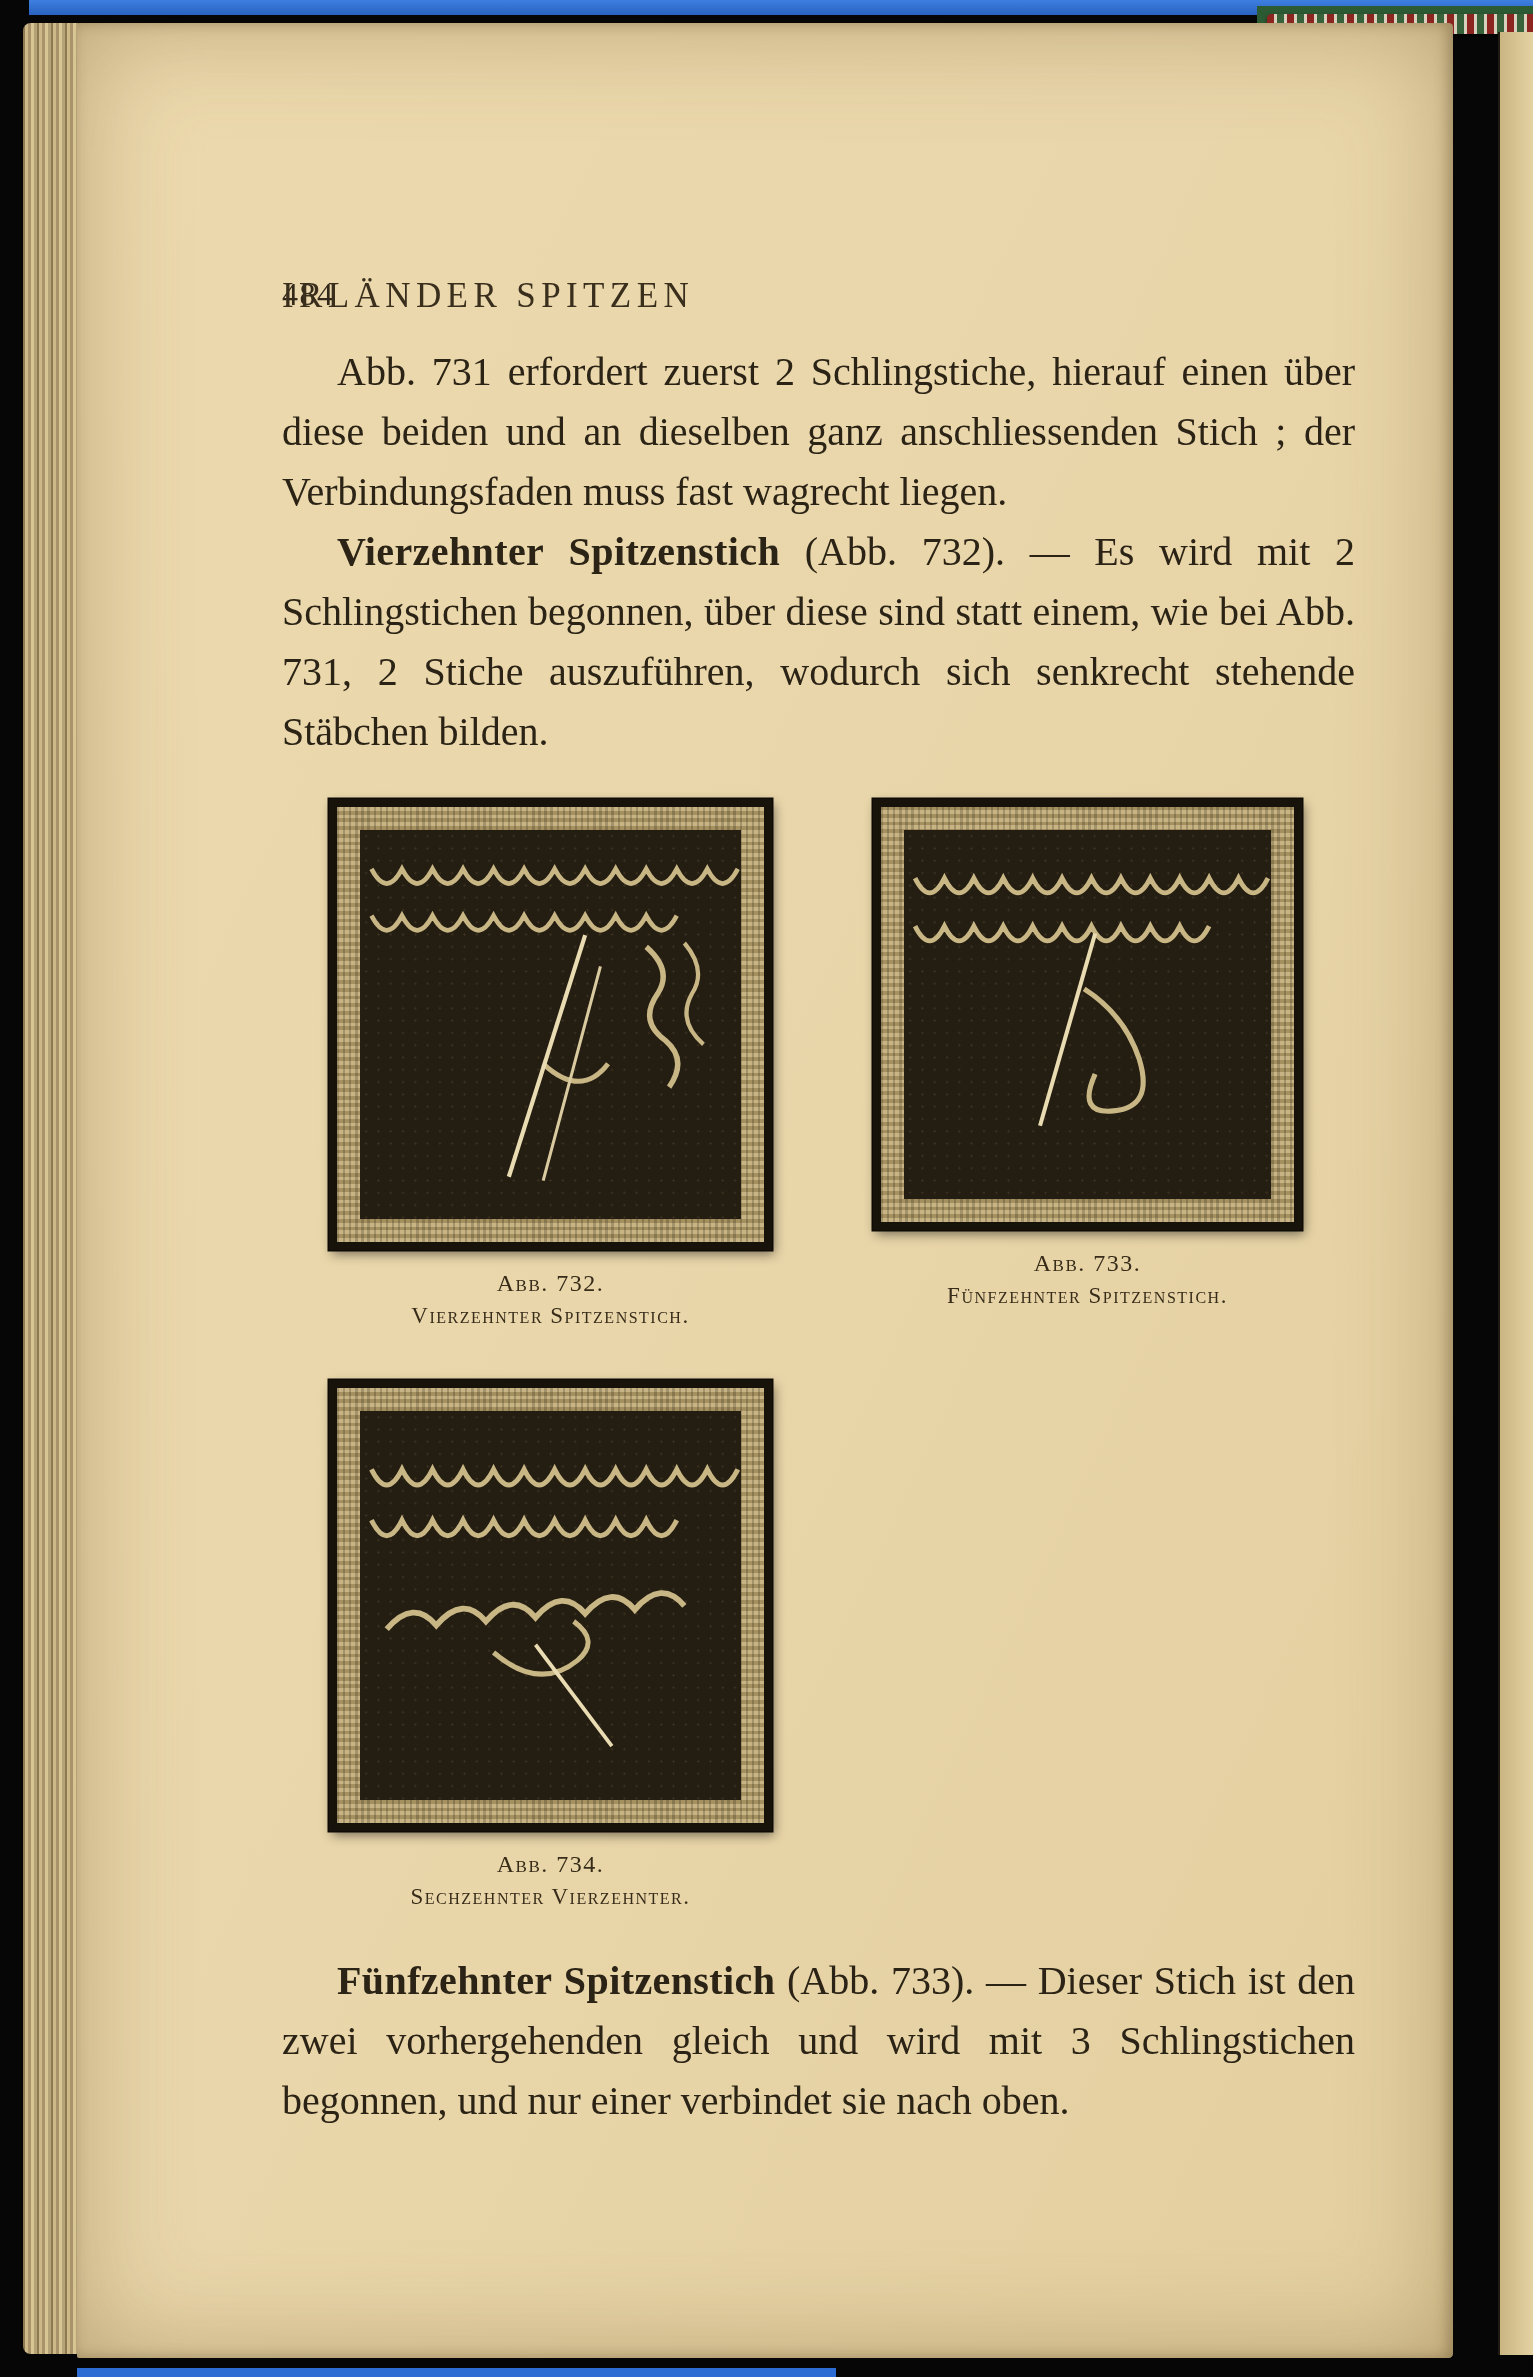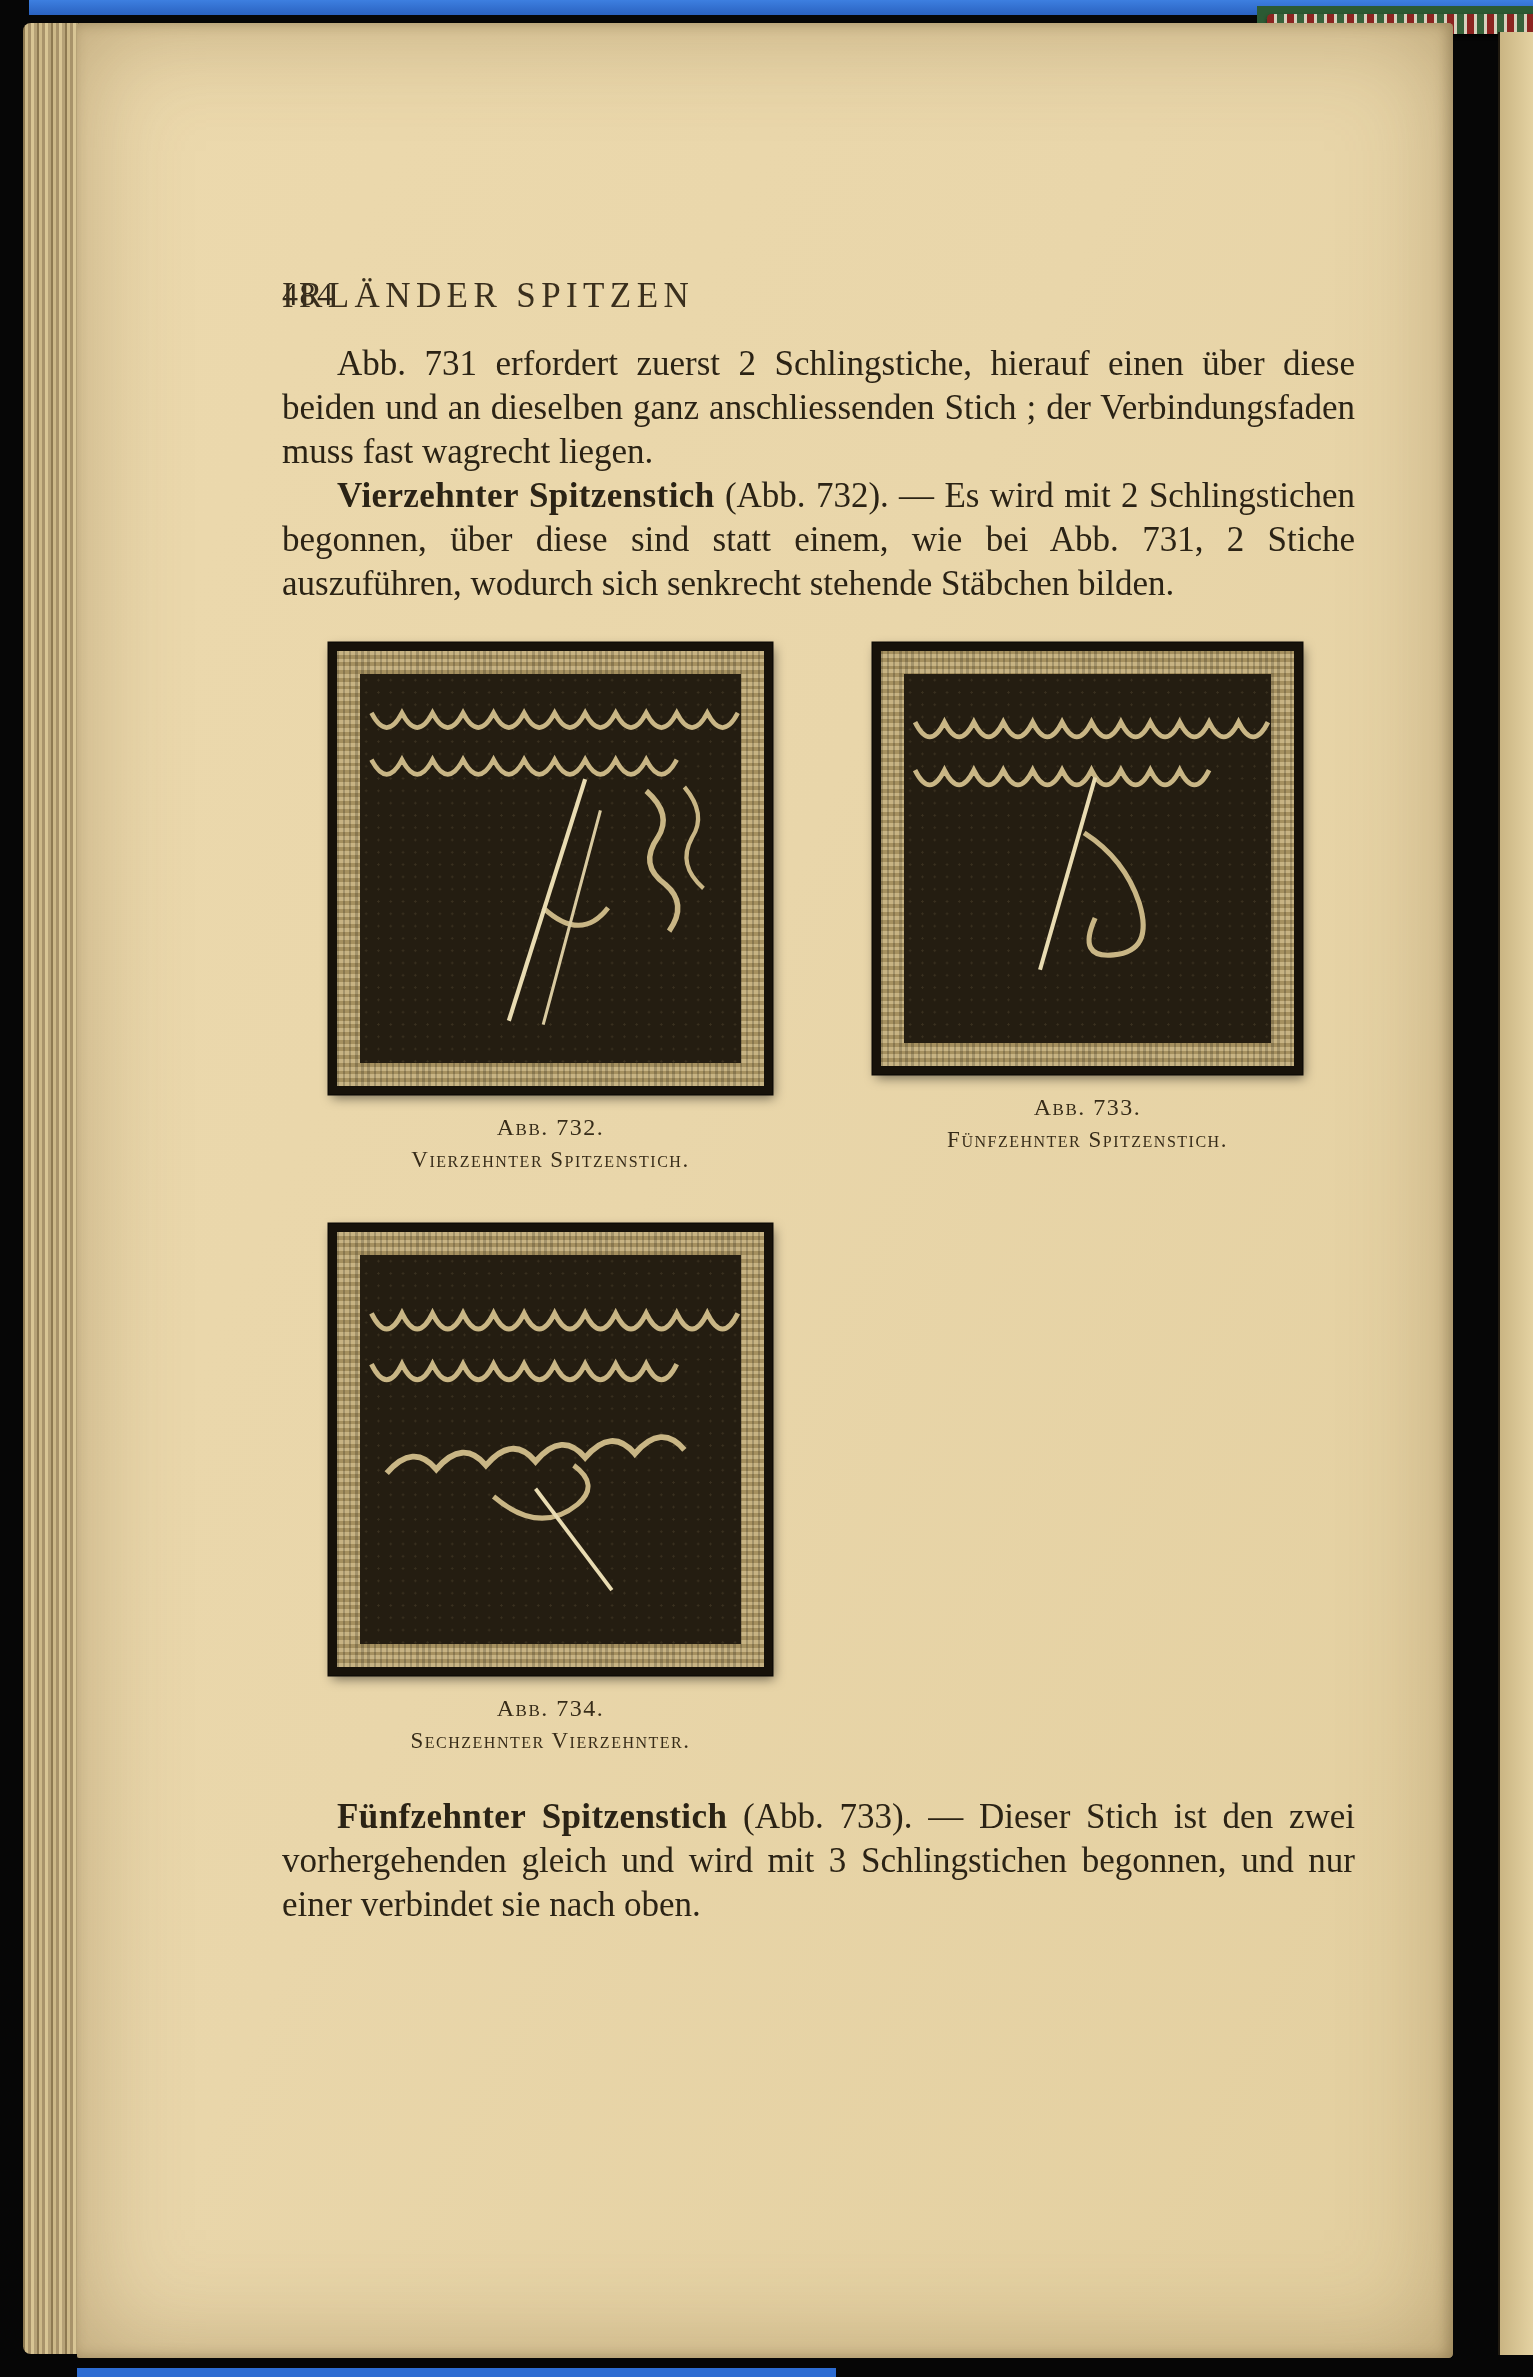--- a/index.html
+++ b/index.html
@@ -67,21 +67,21 @@
   }
   .page-number {
     font-size: 32px; letter-spacing: 1.5px; color: #33291a;
   }
   .head-title {
     position: absolute; left: 0; right: 0; text-align: left;
     font-size: 35px; letter-spacing: 5.4px; color: #3a2f1d;
   }
 
   p.body-par {
-    font-size: 35px; line-height: 44px; text-align: justify;
+    font-size: 40px; line-height: 60px; text-align: justify;
     text-indent: 55px; color: #2b2315;
   }
   p.body-par b { font-weight: bold; letter-spacing: 0.4px; }
   #par-1 { margin-top: 26px; }
   #par-2 { margin-top: 0; }
   #par-3 { margin-top: 41px; }
   #par-4 { margin-top: 0; }
 
   
   .figure-grid {

